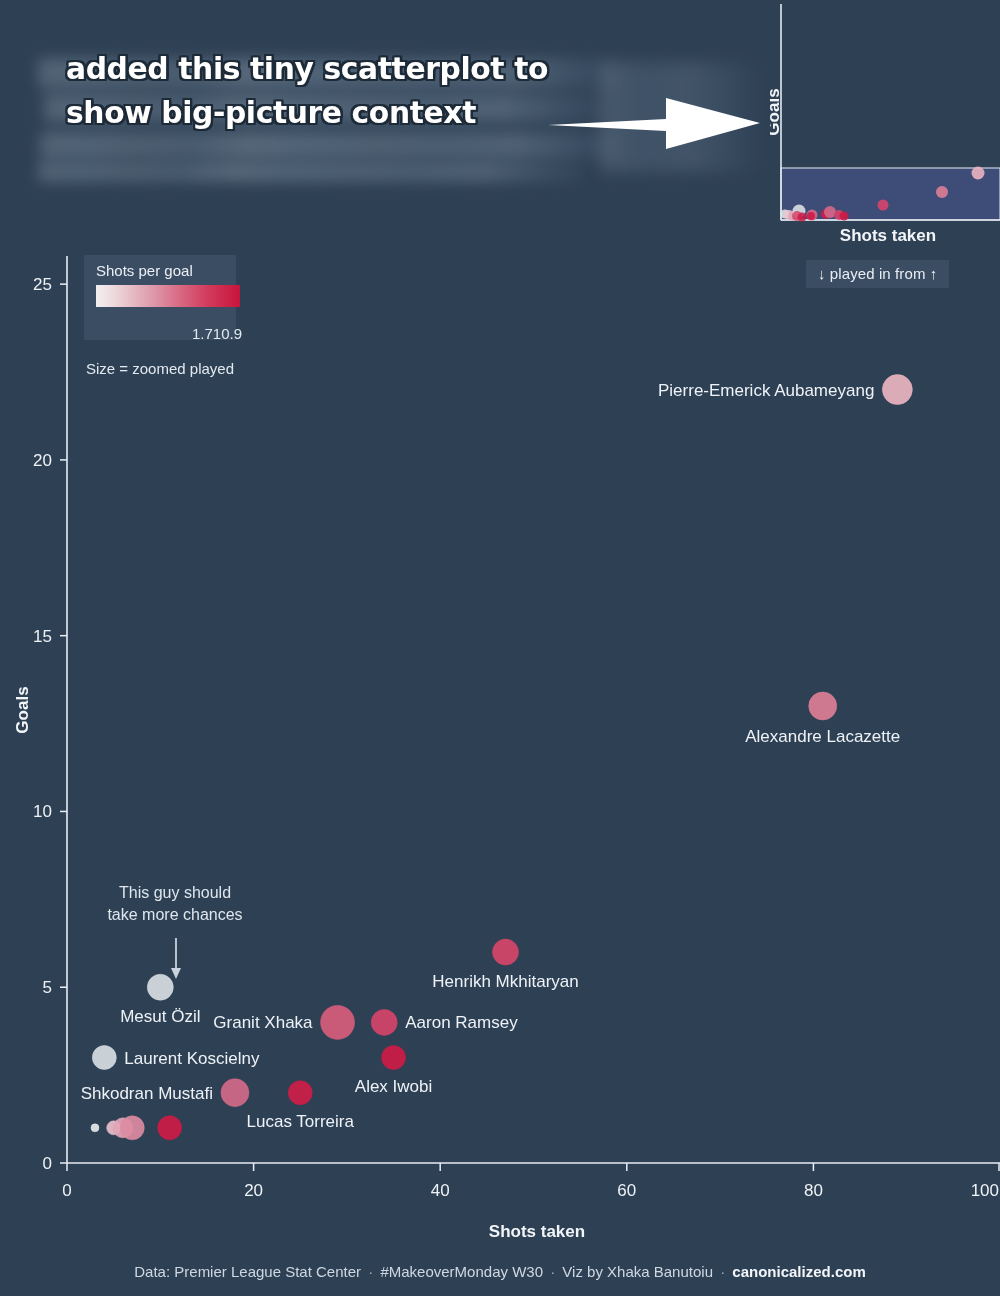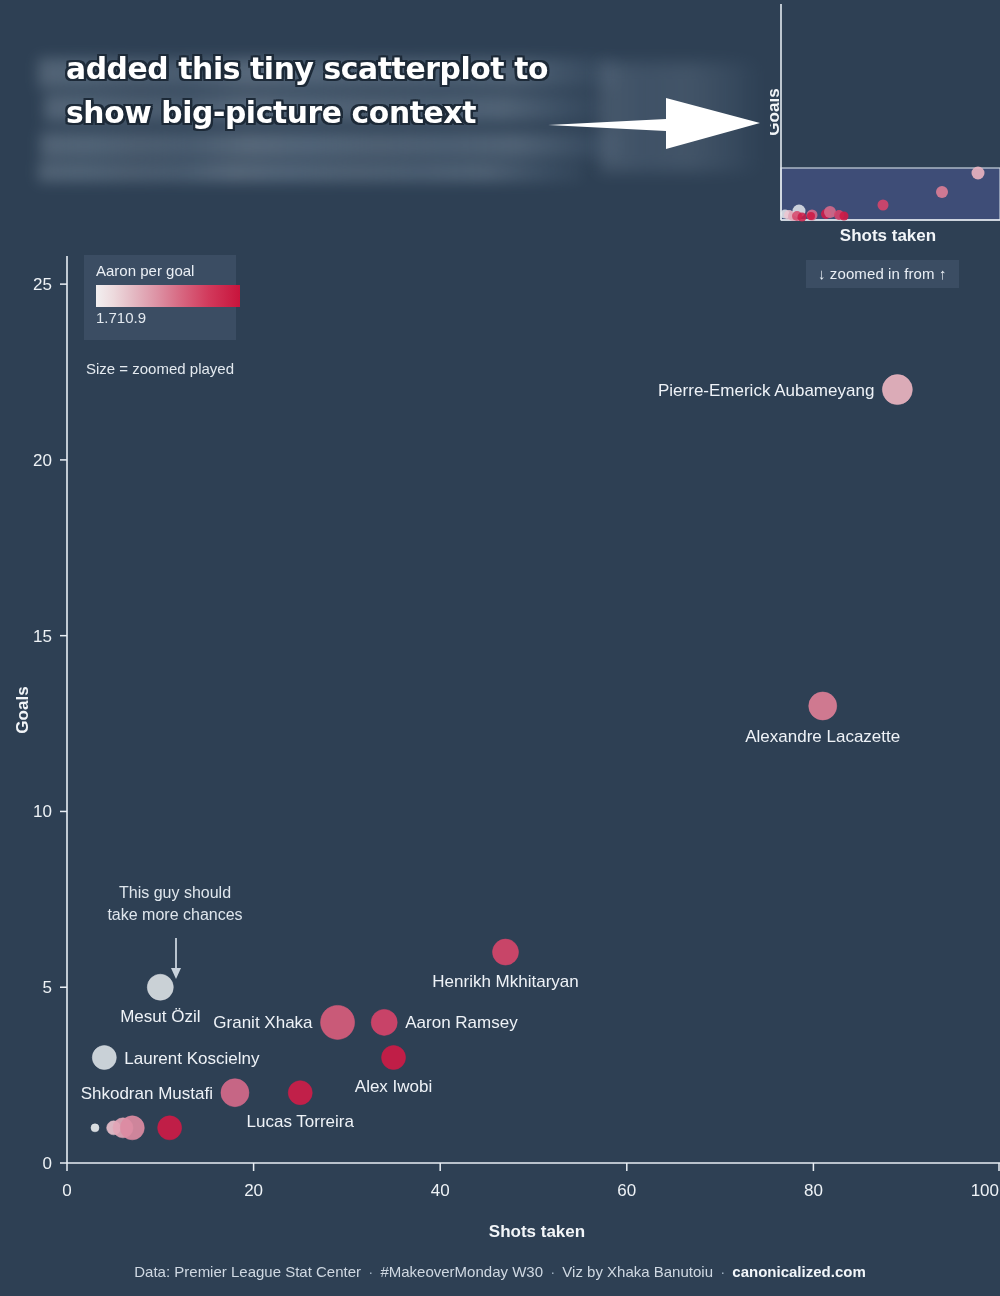--- a/index.html
+++ b/index.html
@@ -141,24 +141,24 @@
       #f2eff0 0%,
       #eddadd 12%,
       #e4b9c3 26%,
       #dd93a5 42%,
       #d7657f 60%,
       #d23a5c 78%,
       #c8143c 100%);
   }
   #legend-scale {
     display: flex;
-    justify-content: flex-start;
+    justify-content: flex-end;
     width: 146px;
     margin-left: 2px;
-    margin-top: 2px;
+    margin-top: 18px;
     font-size: 15px;
     color: #e3e9ef;
   }
   #legend-size-note {
     position: absolute;
     left: 86px;
     top: 360px;
     font-size: 15px;
     color: #e3e9ef;
   }
@@ -243,24 +243,24 @@
       <circle cx="113" cy="205" r="5.5" fill="#d6456a" opacity="0.9"></circle>
       <circle cx="172" cy="192" r="6" fill="#dd7e96" opacity="0.9"></circle>
       <circle cx="208" cy="173" r="6.5" fill="#eab4c0" opacity="0.9"></circle>
     </g>
 
     <text class="axis-title" x="-112" y="-3" transform="rotate(-90)" text-anchor="middle" font-size="15" fill="#f2f5f8" dominant-baseline="hanging" id="minimap-ylabel">Goals</text>
     <text class="axis-title" x="118" y="241" text-anchor="middle" font-size="15" fill="#f2f5f8" id="minimap-xlabel">Shots taken</text>
   </svg>
 </div>
 
-<div id="zoom-note">↓ zoomed in from ↑</div>
+<div id="zoom-note">↓ played in from ↑</div>
 
 <div id="legend-box">
-  <div id="legend-title">Aaron per goal</div>
+  <div id="legend-title">Shots per goal</div>
   <div id="legend-gradient"></div>
   <div id="legend-scale">
     <span>1.7</span>
     <span>10.9</span>
   </div>
 </div>
 <div id="legend-size-note">Size = zoomed played</div>
 
 <svg id="main-chart" width="1000" height="1296">
 

